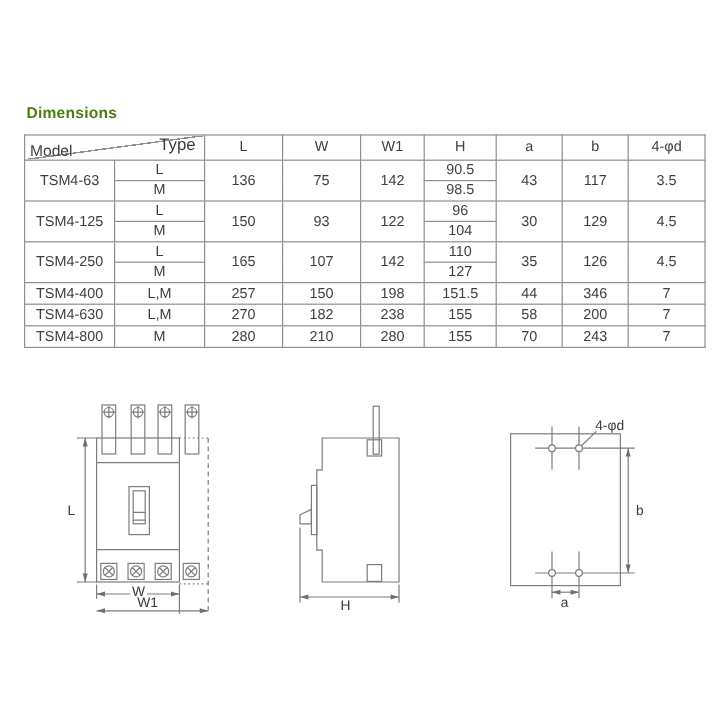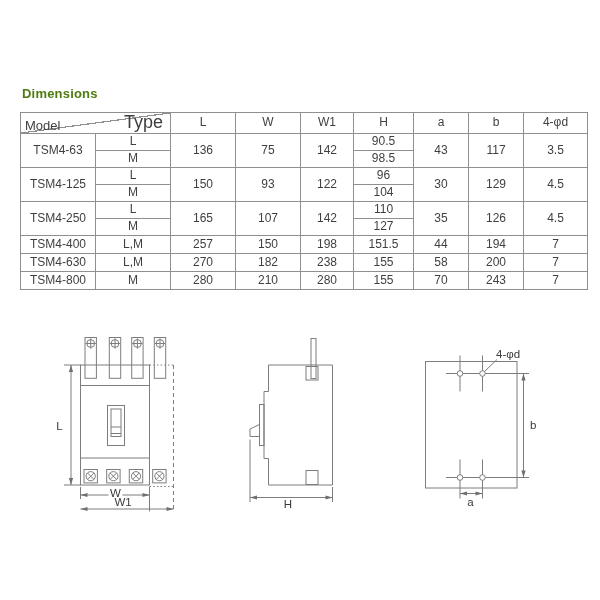--- a/index.html
+++ b/index.html
@@ -25,21 +25,21 @@
   tr.single{ height:18px; }
   th.corner { position:relative; padding:0; }
   .corner-bg {
     position:absolute; inset:0;
     background:linear-gradient(to bottom right,
       transparent calc(50% - 0.6px),
       #8f8f8f calc(50% - 0.6px),
       #8f8f8f calc(50% + 0.6px),
       transparent calc(50% + 0.6px));
   }
-  .corner-type  { position:absolute; top:0px;  right:7px; font-size:18px; }
+  .corner-type  { position:absolute; top:0px;  right:7px; font-size:14px; }
   .corner-model { position:absolute; bottom:0px; left:4px; font-size:13px; }
   svg.drawings { position:absolute; left:0; top:0; }
   svg.drawings .ln   { stroke:#7d7d7d; stroke-width:1; fill:none; }
   svg.drawings .fillw{ fill:#ffffff; }
   svg.drawings .arr  { fill:#6f6f6f; stroke:none; }
   svg.drawings text  { fill:#3a3a3a; font-family:"Liberation Sans", sans-serif; font-size:11.5px; }
   svg.drawings .dash { stroke-dasharray:4 3; }
   svg.drawings .dot  { stroke-dasharray:1.5 2.2; }
   .wbg { fill:#ffffff; stroke:none; }
 </style>
@@ -125,21 +125,21 @@
           <td>127</td>
         </tr>
         <tr class="single">
           <td>TSM4-400</td>
           <td>L,M</td>
           <td>257</td>
           <td>150</td>
           <td>198</td>
           <td>151.5</td>
           <td>44</td>
-          <td>194</td>
+          <td>346</td>
           <td>7</td>
         </tr>
         <tr class="single">
           <td>TSM4-630</td>
           <td>L,M</td>
           <td>270</td>
           <td>182</td>
           <td>238</td>
           <td>155</td>
           <td>58</td>

